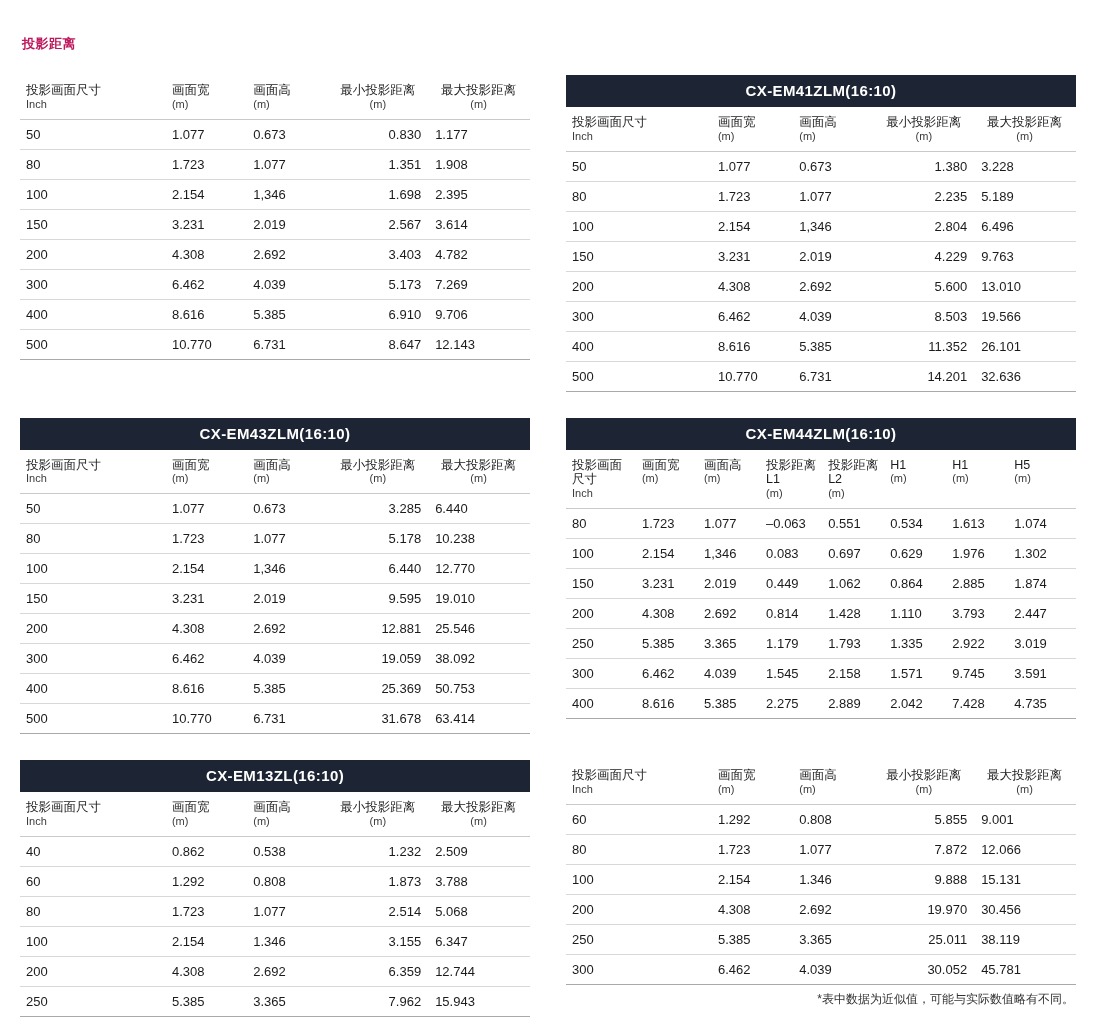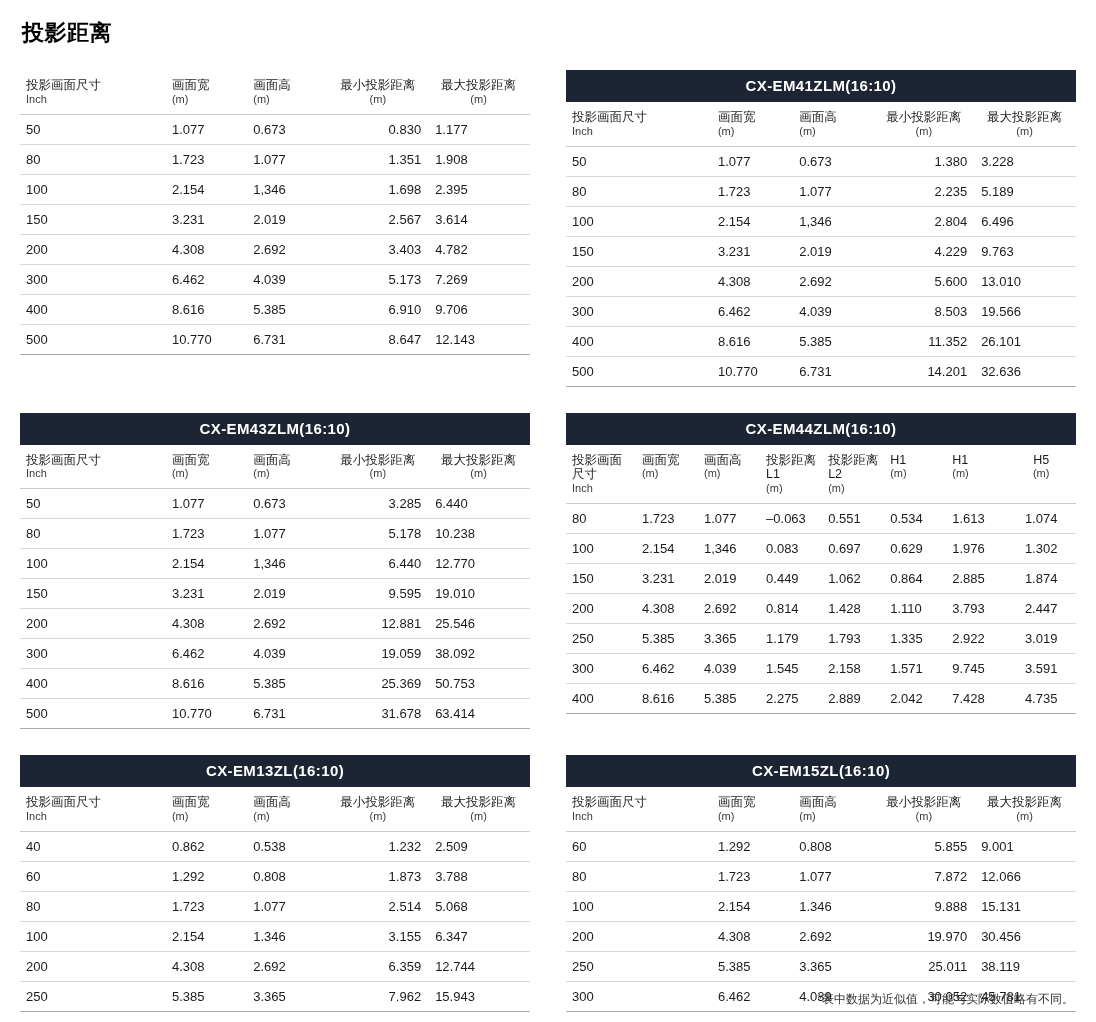--- a/index.html
+++ b/index.html
@@ -15,25 +15,25 @@
     -webkit-font-smoothing: antialiased;
   }
   .page {
     position: relative;
     width: 1096px;
     height: 1022px;
     box-sizing: border-box;
     padding: 18px 20px 0 20px;
   }
   .page-title {
-    font-size: 22px;
+    font-size: 13px;
     font-weight: bold;
     letter-spacing: 0.5px;
-    margin: 0 0 22px 2px;
-    color: #000000;
+    margin: 17px 0 22px 2px;
+    color: #be185d;
   }
   .grid {
     display: flex;
     flex-wrap: wrap;
     column-gap: 36px;
     row-gap: 0;
   }
   .table-block {
     width: 510px;
     margin-bottom: 26px;
@@ -81,21 +81,21 @@
   .cols4 th:nth-child(3), .cols4 td:nth-child(3) { text-align: left;  width: 16%; }
   .cols4 th:nth-child(4), .cols4 td:nth-child(4) { text-align: right; width: 19%; padding-right: 10px;}
   .cols4 th:nth-child(5), .cols4 td:nth-child(5) { text-align: left; width: 19%; padding-right: 8px; }
   .cols4 th:nth-child(4) { text-align: center; }
   .cols4 th:nth-child(5) { text-align: center; }
 
   
   .cols8 th, .cols8 td { font-size: 12px; padding-left: 2px; padding-right: 2px; }
   .cols8 th:nth-child(1), .cols8 td:nth-child(1) { text-align: left; width: 14%; padding-left: 6px; }
   .cols8 th:nth-child(n+2), .cols8 td:nth-child(n+2) { text-align: left; width: 12.2%; }
-  .cols8 th:last-child, .cols8 td:last-child { text-align: center; padding-right: 8px; margin-top: 29px; }
+  .cols8 th:last-child, .cols8 td:last-child { text-align: left; padding-right: 8px; margin-top: 29px; }
   .cols8 th { line-height: 1.15; }
 
   .footnote {
     position: absolute;
     right: 22px;
     bottom: 14px;
     font-size: 12px;
     color: #333333;
   }
 </style>
@@ -462,21 +462,20 @@
               <td>250</td>
               <td>5.385</td>
               <td>3.365</td>
               <td>7.962</td>
               <td>15.943</td>
             </tr>
           </tbody>
         </table>
       </div>
       <div class="table-block">
-        <div class="table-caption">CX-EM15ZL(16:10)</div>
         <table class="spec cols4">
           <thead>
             <tr>
               <th><span>投影画面尺寸</span><span class="unit">Inch</span></th>
               <th><span>画面宽</span><span class="unit">(m)</span></th>
               <th><span>画面高</span><span class="unit">(m)</span></th>
               <th><span>最小投影距离</span><span class="unit">(m)</span></th>
               <th><span>最大投影距离</span><span class="unit">(m)</span></th>
             </tr>
           </thead>

